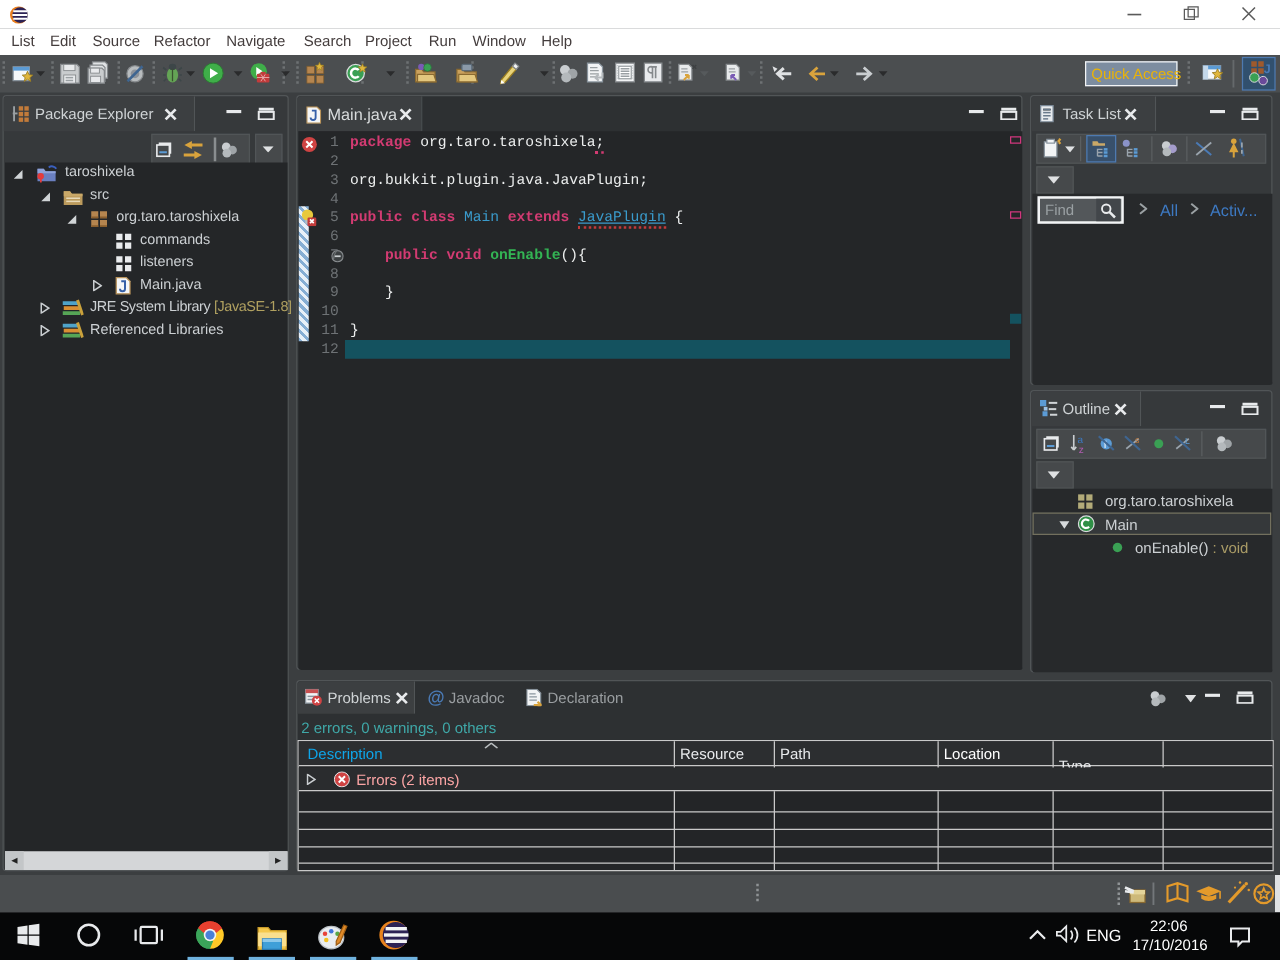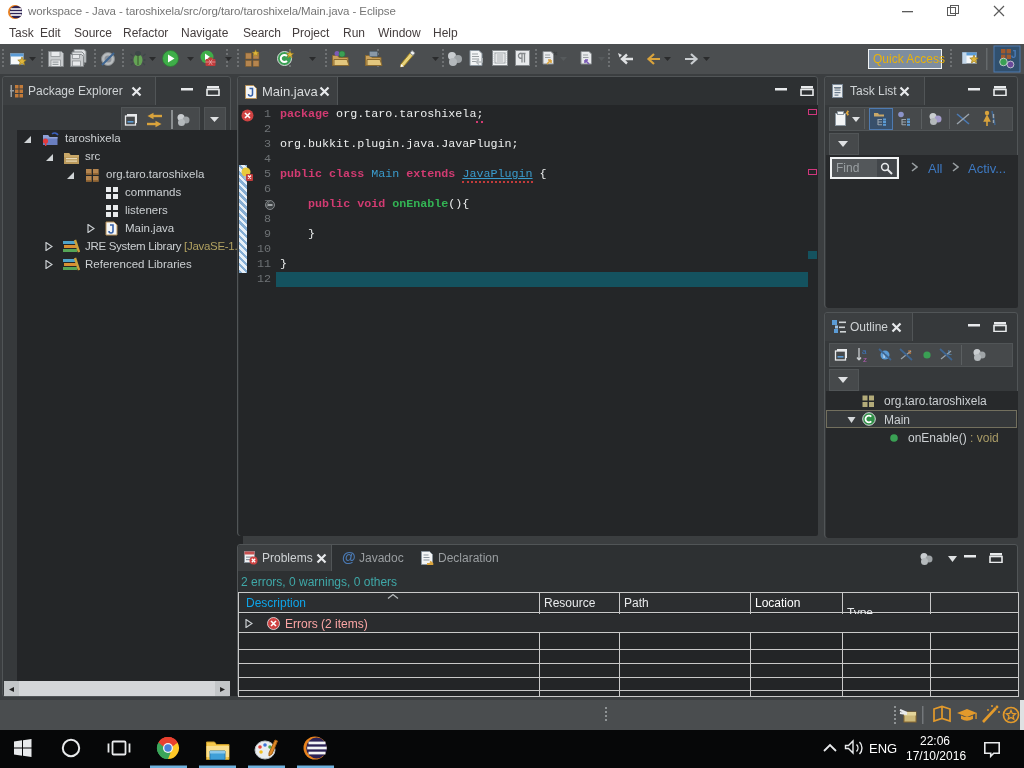--- a/index.html
+++ b/index.html
@@ -38,32 +38,31 @@
 <div id="root">
 
   <div class="abs" id="titlebar">
     <svg class="abs" style="left:8px;top:5px" width="14" height="14" viewBox="0 0 14 14">
       <circle cx="7" cy="7" r="7" fill="#e87e1e"></circle>
       <circle cx="8.2" cy="7" r="6.3" fill="#2c2255"></circle>
       <rect x="2.6" y="3.2" width="11" height="1.6" fill="#fff"></rect>
       <rect x="1.9" y="6.2" width="12" height="1.6" fill="#fff"></rect>
       <rect x="2.6" y="9.2" width="11" height="1.6" fill="#fff"></rect>
     </svg>
-    <div class="abs" id="titletext">workspace - Java - taroshixela/src/org/taro/taroshixela/Main.java - Eclipse</div>
 
     <svg class="abs" style="left:898px;top:0" width="126" height="23" viewBox="0 0 126 23">
       <rect x="4" y="11" width="11" height="1.3" fill="#5a5a5a"></rect>
       <rect x="49.5" y="7.5" width="8" height="8" fill="none" stroke="#5a5a5a"></rect>
       <rect x="52.5" y="5.5" width="8" height="8" fill="none" stroke="#5a5a5a"></rect>
       <path d="M96 6 L106 16 M106 6 L96 16" stroke="#5a5a5a" stroke-width="1.2"></path>
     </svg>
   </div>
 
   <div class="abs" id="menubar">
-    <span style="left:9px">Task</span>
+    <span style="left:9px">List</span>
     <span style="left:40px">Edit</span>
     <span style="left:74px">Source</span>
     <span style="left:123px">Refactor</span>
     <span style="left:181px">Navigate</span>
     <span style="left:243px">Search</span>
     <span style="left:292px">Project</span>
     <span style="left:343px">Run</span>
     <span style="left:378px">Window</span>
     <span style="left:433px">Help</span>
   </div>
@@ -360,21 +359,21 @@
     <div class="abs" style="left:168px;top:33px;width:1.5px;height:19px;background:#8a8e90"></div>
     <svg class="abs" style="left:172px;top:35px" width="16" height="16" viewBox="0 0 16 16">
       <circle cx="6" cy="5.5" r="3.5" fill="#c9cdd0"></circle>
         <circle cx="11" cy="8" r="3.5" fill="#9fa4a7"></circle>
         <circle cx="6.5" cy="10.5" r="3.5" fill="#b4b9bc"></circle>
     </svg>
     <svg class="abs" style="left:207px;top:40px" width="9" height="5" viewBox="0 0 9 5">
       <path d="M0 0 h9 l-4.5 5 z" fill="#dfe1e3"></path>
     </svg>
 
-    <div class="content" style="left:14px;top:53px;width:226px;height:566px;border-radius:0 0 2px 2px">
+    <div class="content" style="left:1px;top:53px;width:226px;height:566px;border-radius:0 0 2px 2px">
       <div id="tree" style="position:relative;font-size:11.5px;color:#ccd0d3;white-space:nowrap">
 
         <svg class="abs" style="left:6px;top:5px" width="9" height="9" viewBox="0 0 9 9">
             <path d="M8 1 L8 8 L1 8 Z" fill="#d0d4d6"></path>
           </svg>
         <svg class="abs" style="left:25px;top:1px" width="17" height="16" viewBox="0 0 17 16">
           <path d="M1 4 h5 l1.5 2 h8 v8 h-14.5 z" fill="#6a7fc0"></path>
           <path d="M1 4 h5 l1.5 2 h8 v1.5 h-14.5 z" fill="#8fa2d8"></path>
           <path d="M10 3 a4 4 0 0 1 6 1" stroke="#3a5fbd" stroke-width="1.6" fill="none"></path>
           <circle cx="3.5" cy="10" r="2.6" fill="#e43b3b"></circle>

